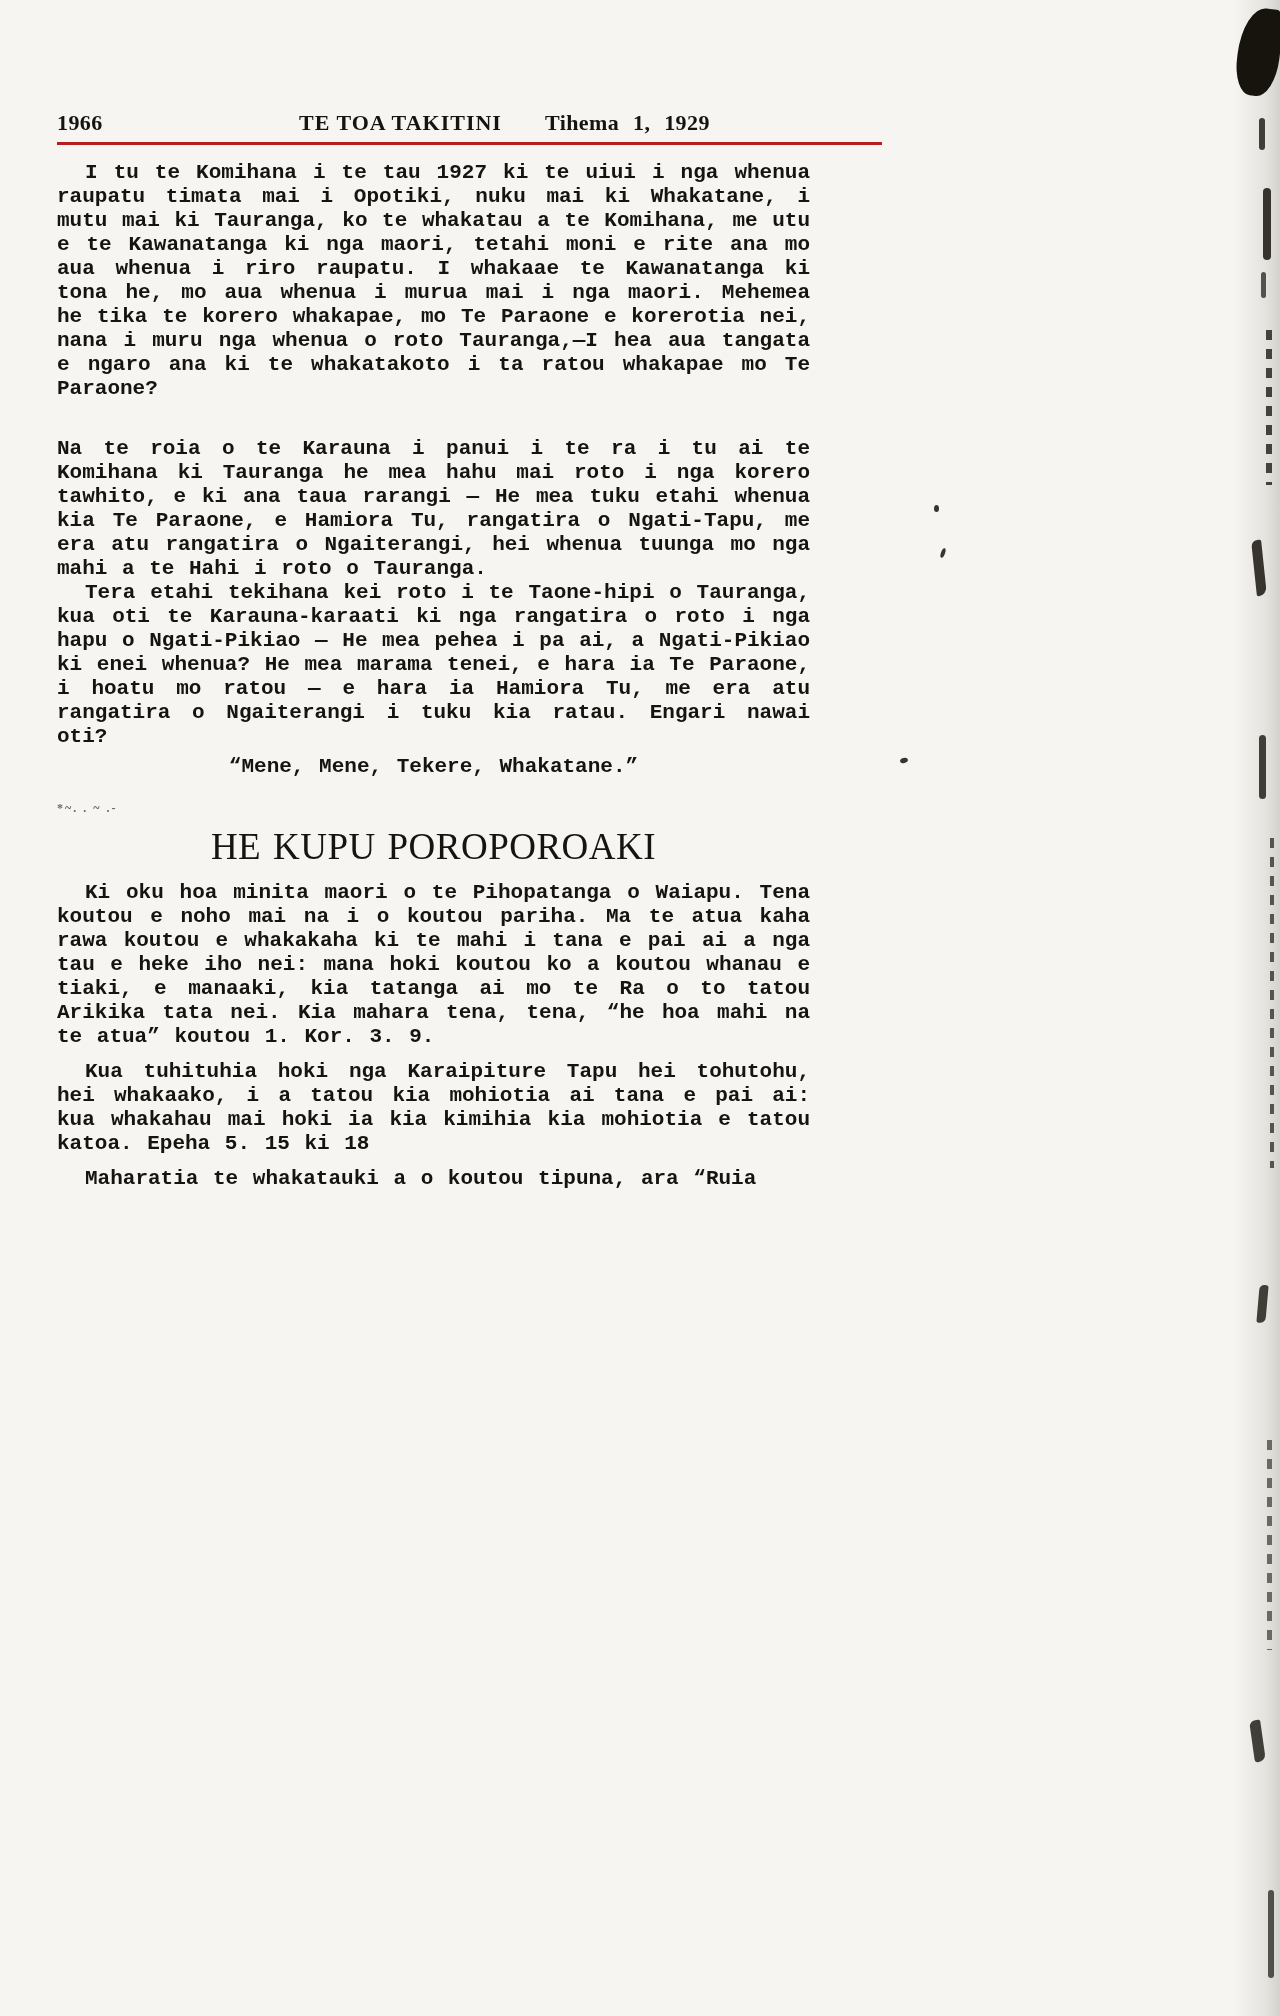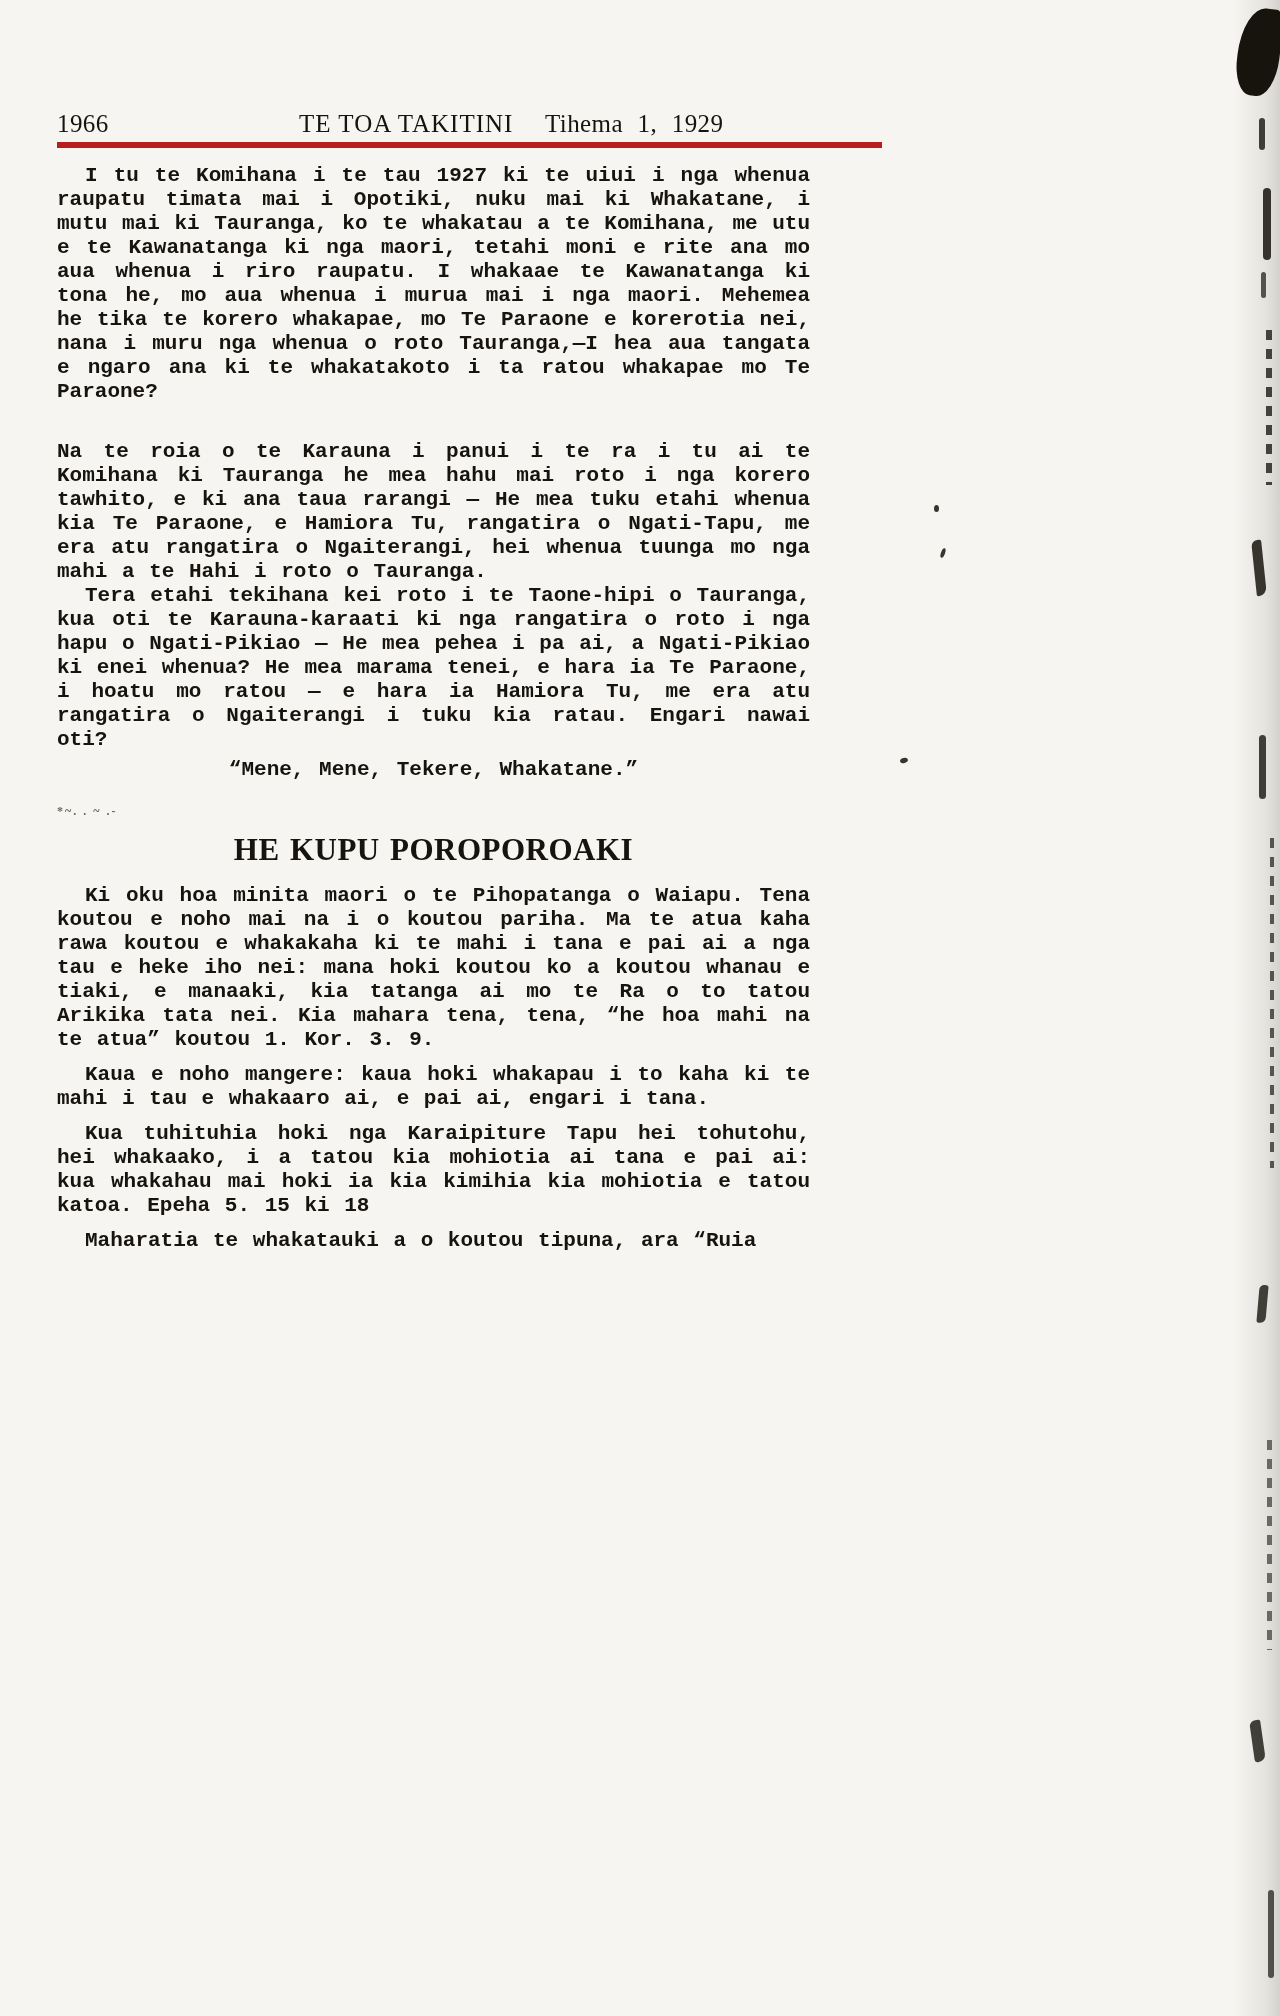--- a/index.html
+++ b/index.html
@@ -17,23 +17,23 @@
     position: absolute;
     left: 57px;
     top: 110px;
     width: 825px;
   }
 
   
   .masthead {
     position: relative;
     height: 32px;
-    border-bottom: 6px solid #b91c1c;
-    font-weight: normal;
-    font-size: 25px;
+    border-bottom: 3px solid #b91c1c;
+    font-weight: bold;
+    font-size: 22px;
     letter-spacing: 0.4px;
   }
   .m-num   { position: absolute; left: 0; top: 0; }
   .m-title { position: absolute; left: 242px; top: 0; letter-spacing: 1px; }
   .m-date  { position: absolute; left: 488px; top: 0; word-spacing: 8px; }
 
   
   .article {
     width: 753px;
     margin-top: 16px;
@@ -59,22 +59,22 @@
     font-size: 12px;
     letter-spacing: 2px;
     color: #6d675d;
     font-weight: bold;
     height: 18px;
   }
 
   .heading {
     width: 753px;
     text-align: center;
-    font-size: 31px;
-    font-weight: bold;
+    font-size: 37px;
+    font-weight: normal;
     letter-spacing: 0.5px;
     margin: 12px 0 22px 0;
   }
 
   
   .edge-shadow {
     position: absolute;
     top: 0; right: 0;
     width: 46px; height: 2016px;
     background: linear-gradient(to right, rgba(70,64,55,0) 0%, rgba(70,64,55,0.10) 70%, rgba(55,50,42,0.18) 100%);
@@ -102,21 +102,20 @@
     <p class="no-indent">Na te roia o te Karauna i panui i te ra i tu ai te Komihana ki Tauranga he mea hahu mai roto i nga korero tawhito, e ki ana taua rarangi —  He mea tuku etahi whenua kia Te Paraone, e Hamiora Tu, rangatira o Ngati-Tapu, me era atu rangatira o Ngaiterangi, hei whenua tuunga mo nga mahi a te Hahi i roto o Tauranga.</p>
     <p>Tera etahi tekihana kei roto i te Taone-hipi o Tauranga, kua oti te Karauna-karaati ki nga rangatira o roto i nga hapu o Ngati-Pikiao — He mea pehea i pa ai, a Ngati-Pikiao ki enei whenua? He mea marama tenei, e hara ia Te Paraone, i hoatu mo ratou — e hara ia Hamiora Tu, me era atu rangatira o Ngaiterangi i tuku kia ratau. Engari nawai oti?</p>
     <p class="quote">“Mene, Mene, Tekere, Whakatane.”</p>
   </section>
 
   <div class="ink-mark">*~. . ~ .-</div>
 
   <section class="article a2">
     <h1 class="heading">HE KUPU POROPOROAKI</h1>
     <p>Ki oku hoa minita maori o te Pihopatanga o Waiapu. Tena koutou e noho mai na i o koutou pariha.  Ma te atua kaha rawa koutou e whakakaha ki te mahi i tana e pai ai a nga tau e heke iho nei: mana hoki koutou ko a koutou whanau e tiaki, e manaaki, kia tatanga ai mo te Ra o to tatou Arikika tata nei.  Kia mahara tena, tena, “he hoa mahi na te atua” koutou 1. Kor. 3. 9.</p>
-    <p>Kaua e noho mangere: kaua hoki whakapau i to kaha ki te mahi i tau e whakaaro ai, e pai ai, engari i tana.</p>
     <p>Kua tuhituhia hoki nga Karaipiture Tapu hei tohutohu, hei whakaako, i a tatou kia mohiotia ai tana e pai ai: kua whakahau mai hoki ia kia kimihia kia mohiotia e tatou katoa.  Epeha 5. 15 ki 18</p>
     <p>Maharatia te whakatauki a o koutou tipuna, ara “Ruia</p>
   </section>
 
 </div>
 
 <div class="edge-shadow"></div>
 
 <div class="artifact" style="left:1238px; top:8px; width:42px; height:88px; border-radius:55% 20% 45% 40%; transform:rotate(7deg);"></div>
 <div class="artifact" style="left:1259px; top:118px; width:6px; height:32px; opacity:.8; border-radius:3px;"></div>

